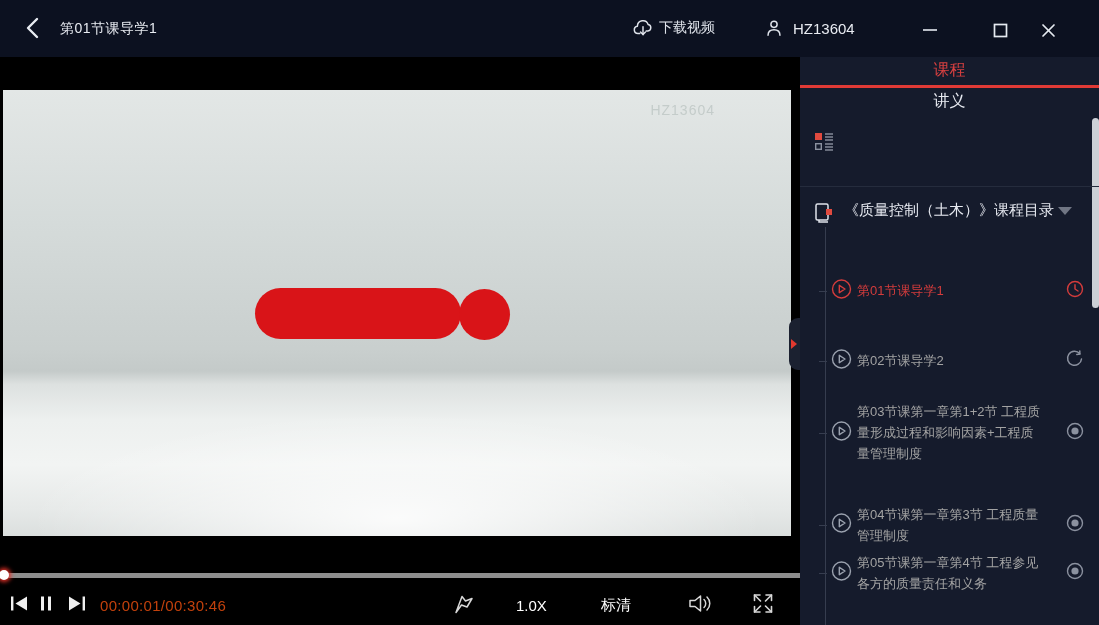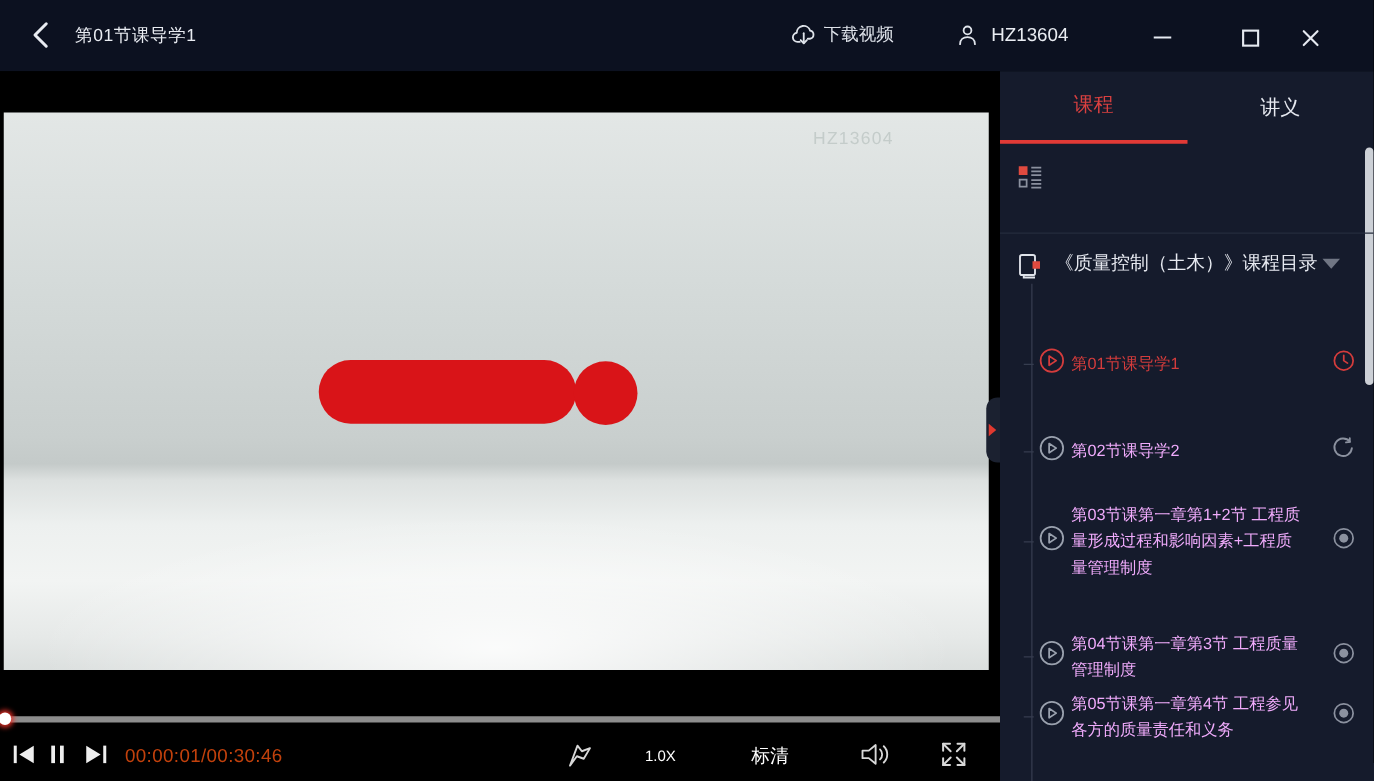--- a/index.html
+++ b/index.html
@@ -33,28 +33,28 @@
 
   .progress { position:absolute; left:0; top:516px; width:800px; height:5px; background:#8d8d8d; cursor:pointer; }
   .progress .played { position:absolute; left:0; top:0; width:4px; height:5px; background:#e03a30; }
   .progress .knob { position:absolute; left:-1px; top:-3px; width:10px; height:10px; border-radius:50%; background:#fff; box-shadow:0 0 4px 2px rgba(235,50,40,.95); cursor:pointer; }
 
   .controls { position:absolute; left:0; top:528px; width:800px; height:40px; }
   .ctl { position:absolute; top:50%; transform:translateY(-50%); background:none; border:none; color:#ececec; cursor:pointer; padding:0; }
   .ctl-prev { left:8px; } .ctl-pause { left:38px; } .ctl-next { left:66px; }
   .time-text { position:absolute; left:100px; top:50%; transform:translateY(-50%); color:#c2410c; font-size:15px; letter-spacing:.3px; }
   .ctl-flag { left:451px; }
-  .ctl-speed { left:516px; font-size:12px; color:#fff; }
+  .ctl-speed { left:516px; font-size:15px; color:#fff; }
   .ctl-quality { left:601px; font-size:15px; color:#fff; }
   .ctl-volume { left:686px; }
   .ctl-full { left:751px; }
 
   
   .sidebar { position:absolute; left:800px; top:57px; width:299px; height:568px; background:#151b2c; }
-  .tabs { position:relative; height:58px; display:flex; }
+  .tabs { position:relative; height:58px; display:flex;flex-direction:column; }
   .tab { flex:1; background:none; border:none; font-size:16px; color:#e6e9f0; cursor:pointer; display:flex; align-items:center; justify-content:center; }
   .tab.active { color:#d94040; border-bottom:3px solid #e13a36; }
   .side-content { position:relative; height:510px; overflow:hidden; }
   .scroll-thumb { position:absolute; right:0; top:3px; width:7px; height:190px; background:#ccd0d6; border-radius:4px; cursor:pointer; }
 
   .course-row { position:absolute; left:0; top:12px; width:292px; padding-left:44px; cursor:pointer; }
   .course-row .icon { position:absolute; left:14px; top:5px; }
   .course-title { font-size:14px; line-height:22px; color:#e6e9f0; }
   .side-divider { position:absolute; left:0; top:71px; width:299px; border-bottom:1px solid #252c3d; }
 
@@ -62,21 +62,21 @@
   .dir-row .icon { position:absolute; left:12px; top:0px; }
   .dir-title { font-size:15px; color:#e6e9f0; }
   .caret { position:absolute; right:20px; top:6px; width:0; height:0; border-left:7px solid transparent; border-right:7px solid transparent; border-top:8px solid #707684; }
 
   .tree-line { position:absolute; left:25px; top:112px; width:1px; height:398px; background:#363d4f; }
 
   .lesson { position:absolute; left:0; width:299px; cursor:pointer; }
   .lesson .dash { position:absolute; left:19px; top:50%; width:8px; height:1px; background:#363d4f; }
   .lesson .play { position:absolute; left:31px; top:50%; transform:translateY(-50%); }
   .lesson .status { position:absolute; right:15px; top:50%; transform:translateY(-50%); }
-  .lesson .lbl { display:block; margin-left:57px; width:188px; font-size:13px; line-height:21px; color:#f0abfc; }
+  .lesson .lbl { display:block; margin-left:57px; width:188px; font-size:13px; line-height:21px; color:#a3a3a3; }
   .lesson.active .lbl { color:#d43c3c; }
   .lesson-1 { top:165px; } .lesson-2 { top:235px; } .lesson-3 { top:286px; }
   .lesson-4 { top:389px; } .lesson-5 { top:437px; }
 </style>
 </head>
 <body>
 
 <div class="app">
 
   <div class="titlebar">

